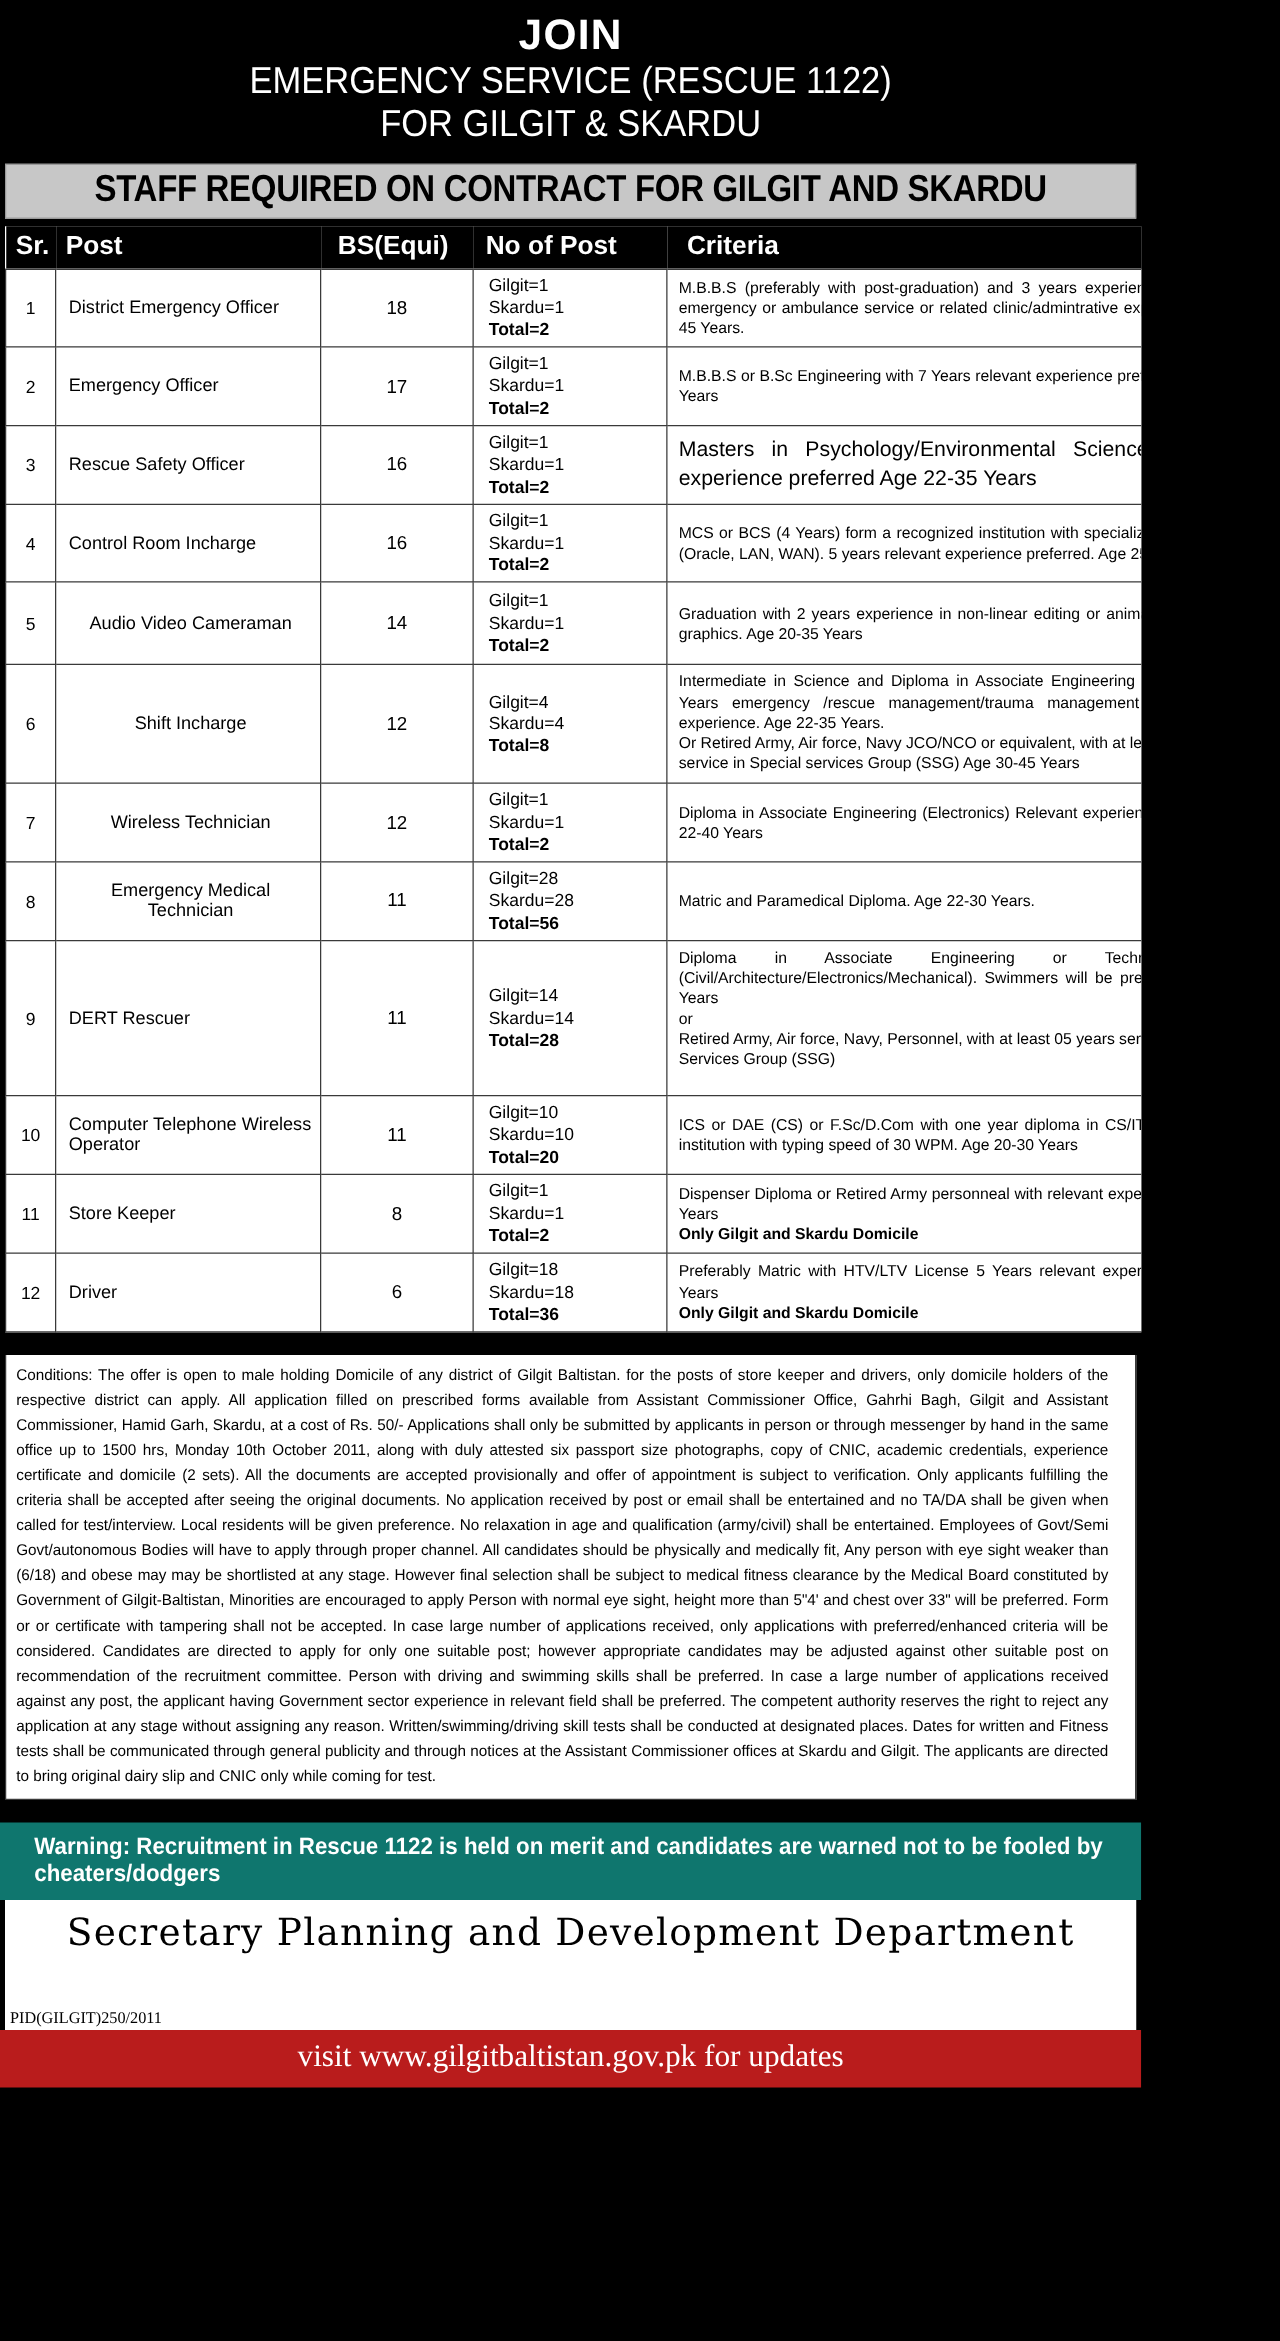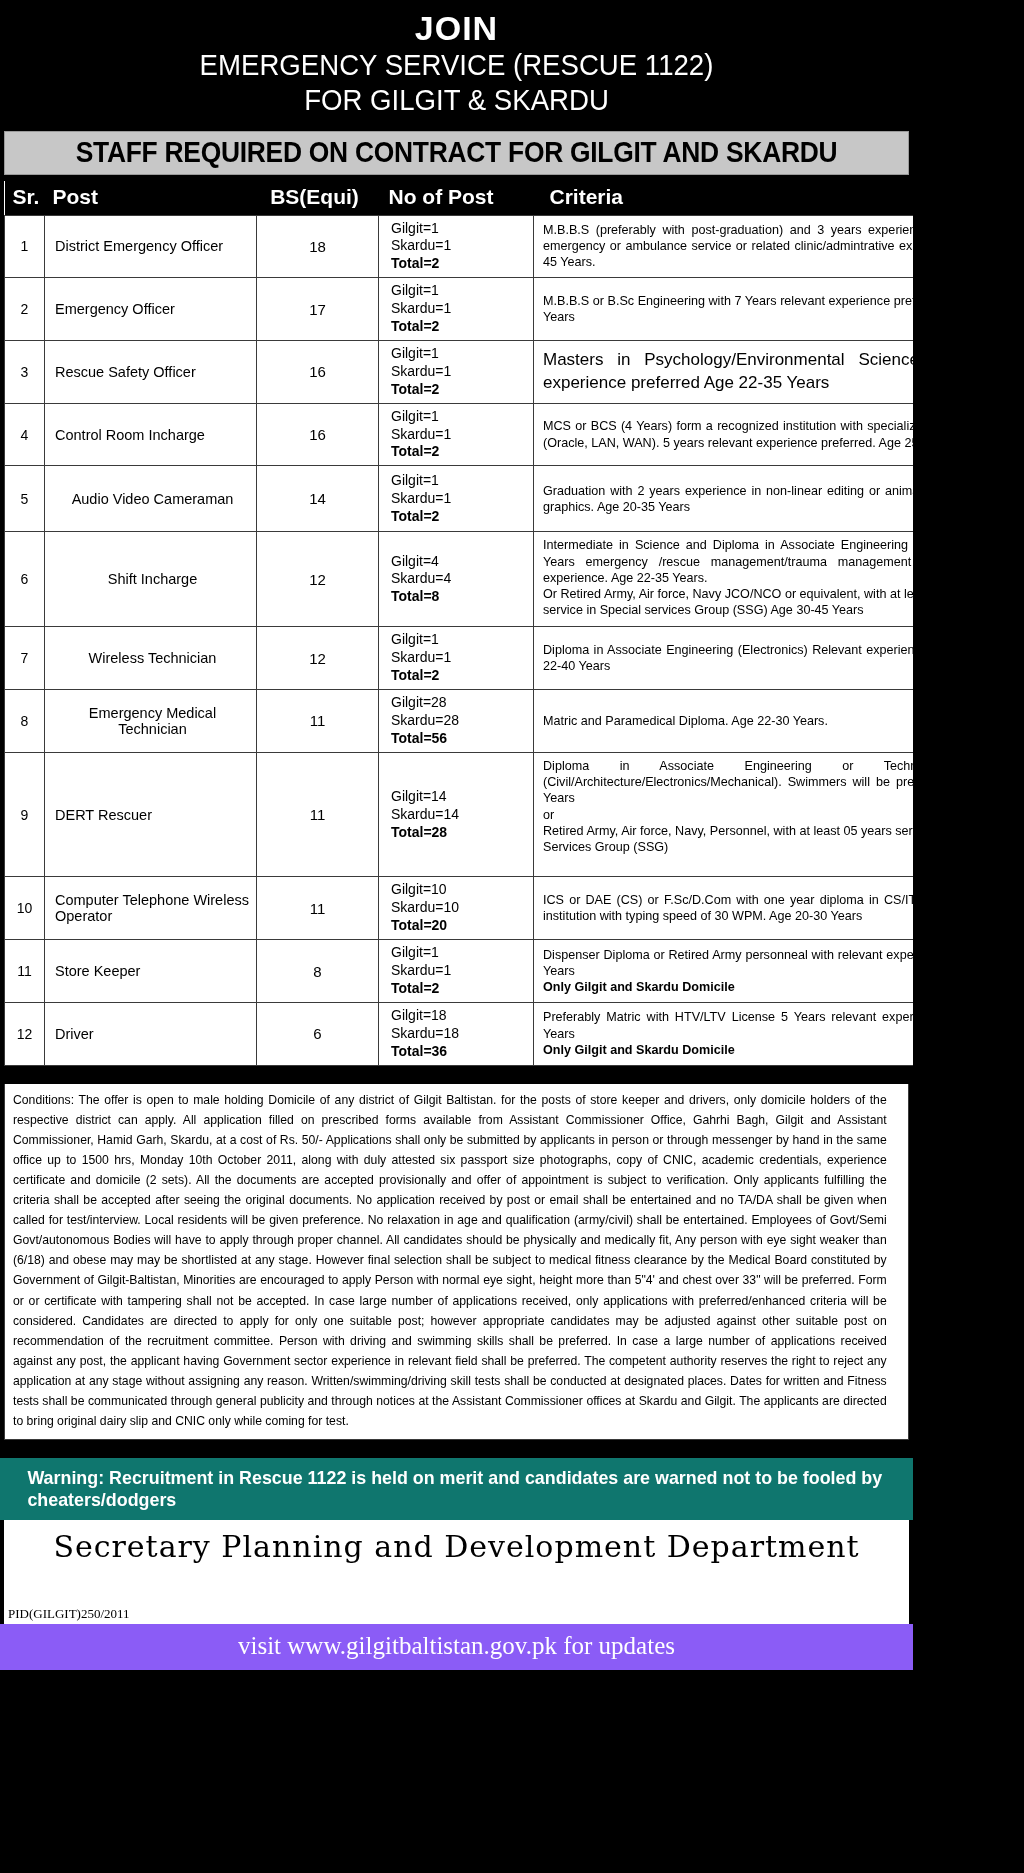--- a/index.html
+++ b/index.html
@@ -182,21 +182,21 @@
     position: absolute;
     left: 4px;
     bottom: 2px;
     font-family: "Liberation Serif", serif;
     font-size: 13px;
     color: #000;
   }
 
   
   .visit {
-    background: #8b5cf6;
+    background: #b91c1c;
     text-align: center;
     padding: 8px 0 10px 0;
   }
   .visit-txt {
     color: #fff;
     font-family: "Liberation Serif", "DejaVu Serif", serif;
     font-size: 25px;
   }
 </style>
 </head>

